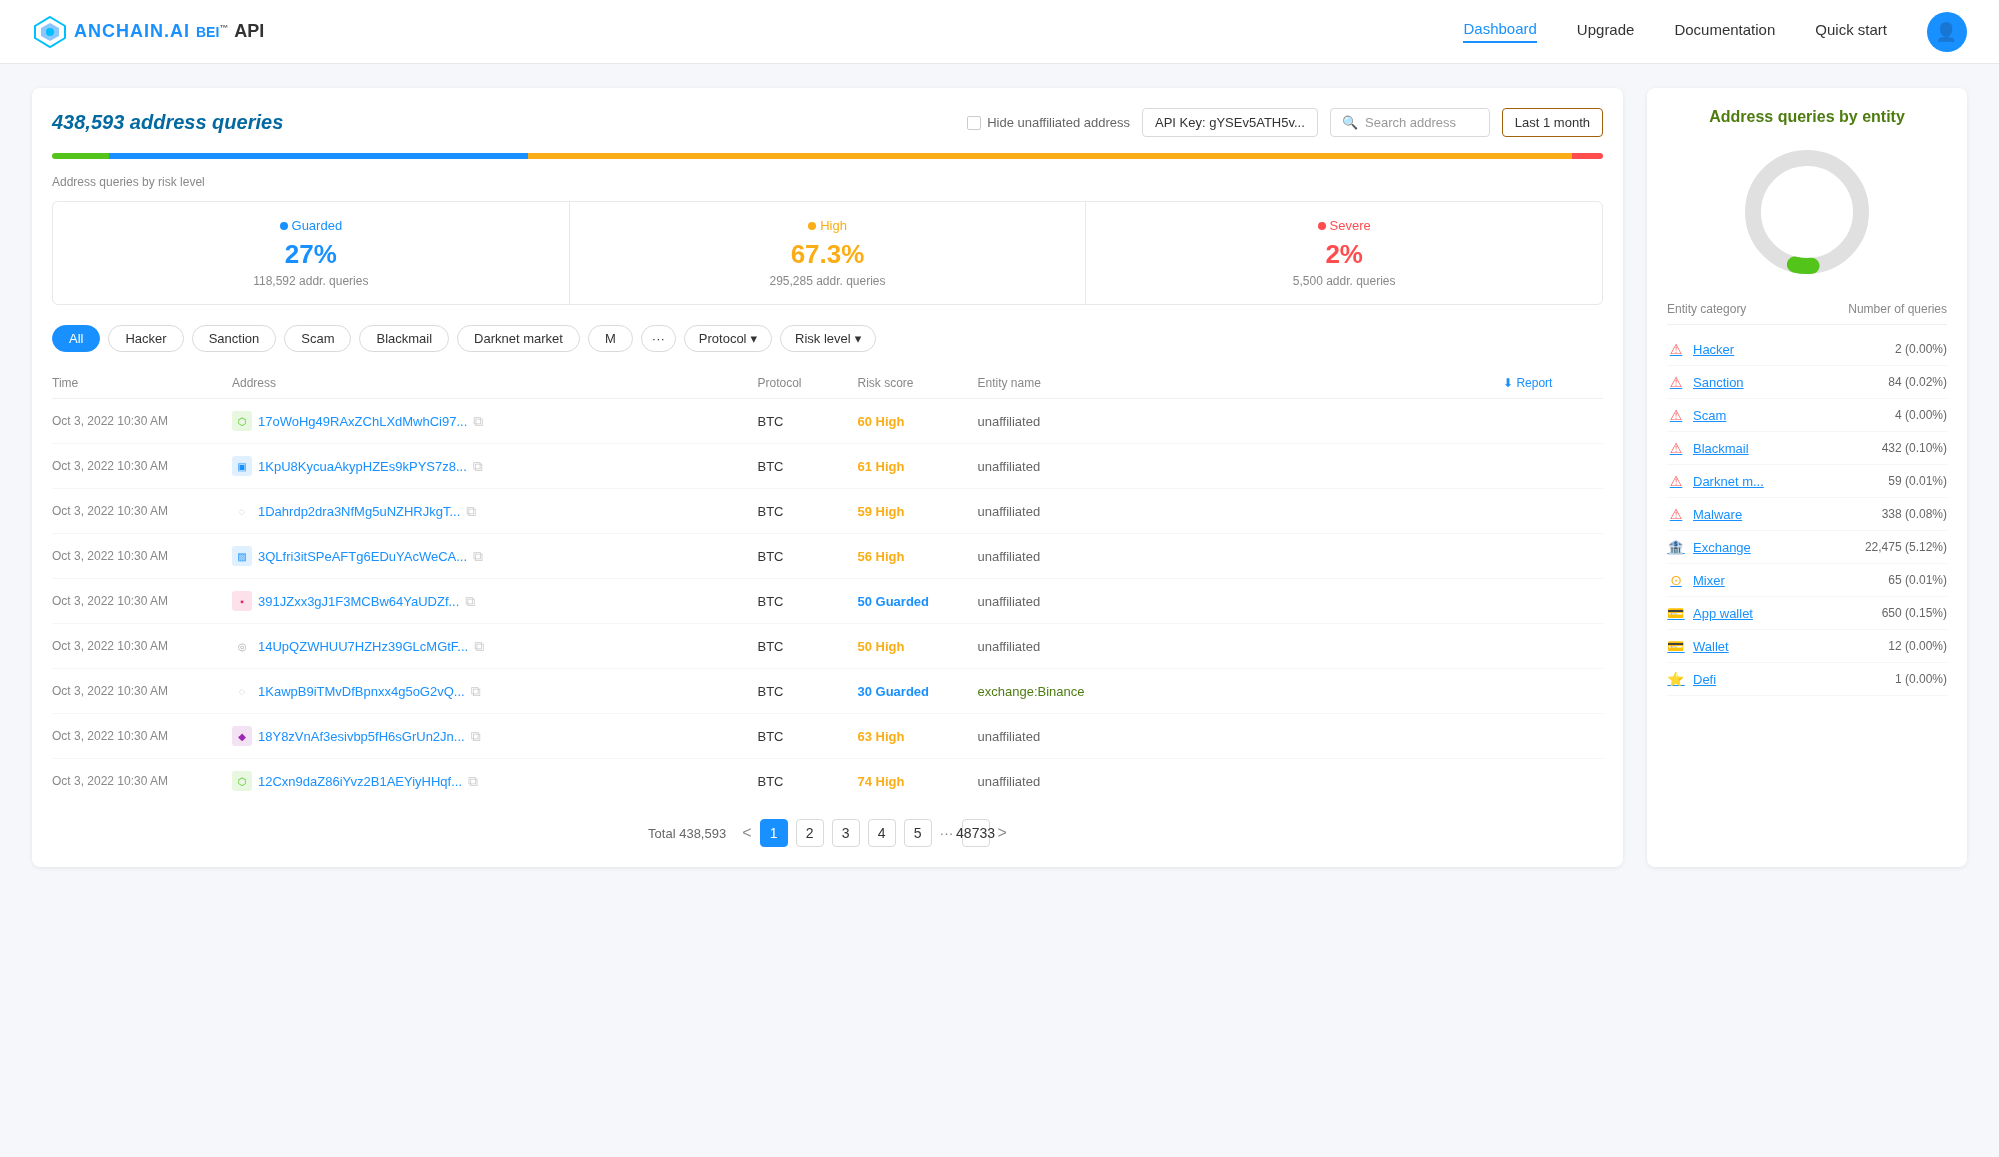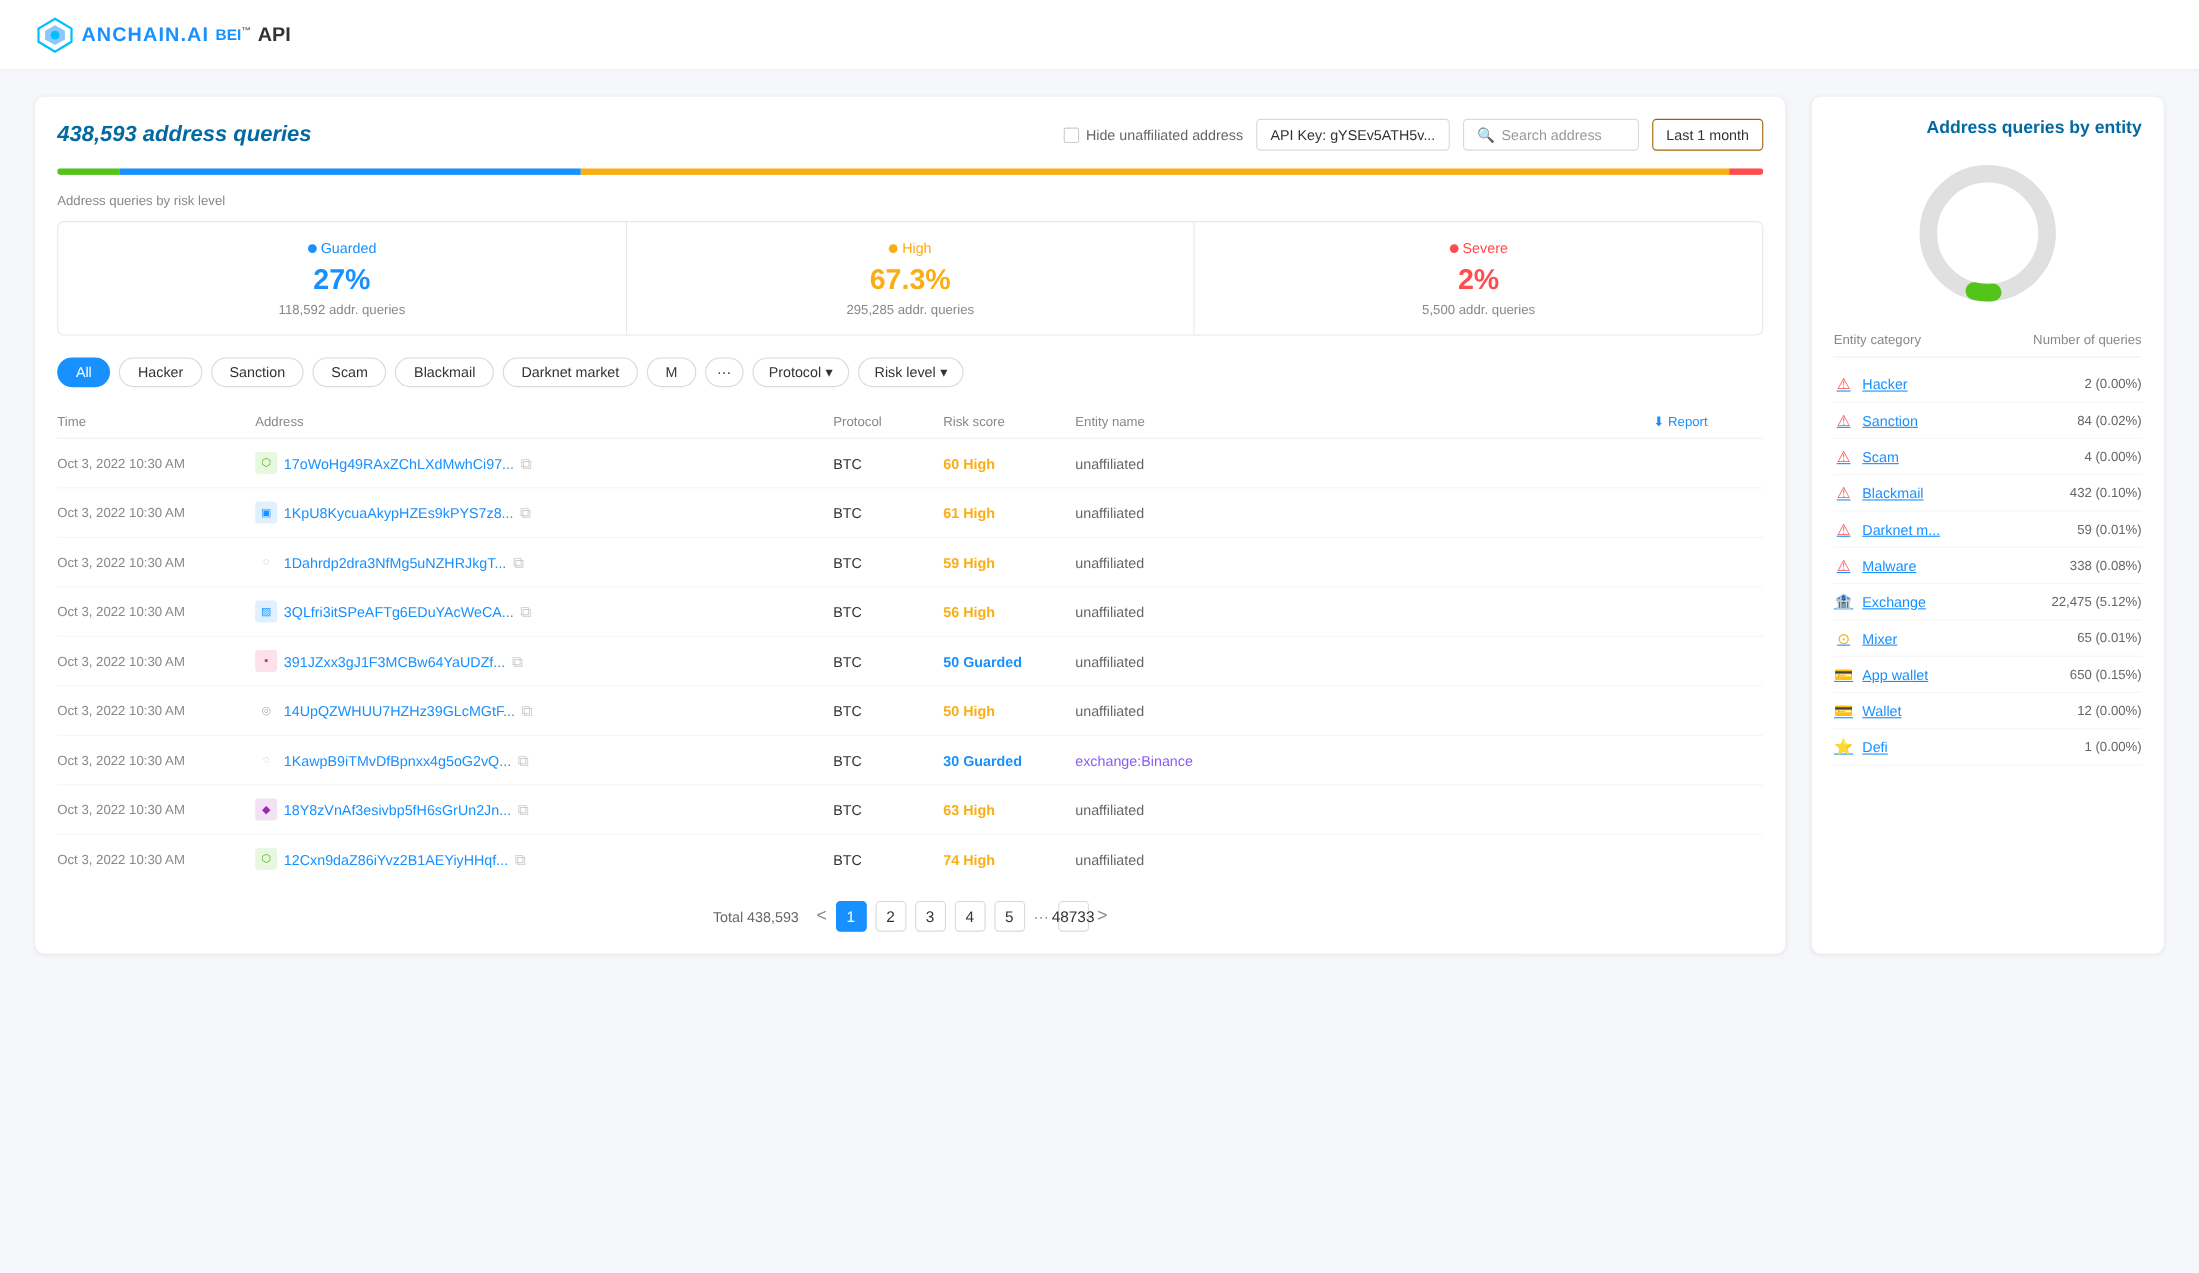--- a/index.html
+++ b/index.html
@@ -74,21 +74,21 @@
     .score-guarded { color: #1890ff; font-weight: 600; }
 
     
     .pagination { display: flex; align-items: center; justify-content: center; gap: 8px; margin-top: 16px; font-size: 14px; }
     .page-btn { width: 28px; height: 28px; display: flex; align-items: center; justify-content: center; border: 1px solid #d9d9d9; border-radius: 4px; cursor: pointer; color: #333; }
     .page-btn.active { background: #1890ff; color: #fff; border-color: #1890ff; }
     .page-dots { color: #888; }
     .page-nav { cursor: pointer; color: #888; font-size: 16px; }
 
     
-    .right-panel-title { font-size: 16px; font-weight: 600; color: #0369a1; margin-bottom: 16px; text-align: right; }
+    .right-panel-title { font-size: 16px; font-weight: 600; color: #4d7c0f; margin-bottom: 16px; text-align: center; }
     .donut-chart { position: relative; width: 140px; height: 140px; margin: 0 auto 20px; }
     .donut-chart svg { width: 140px; height: 140px; }
     .entity-table-header { display: flex; justify-content: space-between; font-size: 12px; color: #888; padding-bottom: 8px; border-bottom: 1px solid #f0f0f0; margin-bottom: 8px; }
     .entity-row { display: flex; align-items: center; justify-content: space-between; padding: 7px 0; border-bottom: 1px solid #f5f5f5; font-size: 13px; }
     .entity-name { display: flex; align-items: center; gap: 8px; color: #1890ff; text-decoration: underline; cursor: pointer; }
     .entity-count { color: #666; font-size: 12px; }
     .entity-icon { width: 18px; height: 18px; display: flex; align-items: center; justify-content: center; font-size: 13px; }
   </style>
 </head>
 <body>
@@ -97,20 +97,27 @@
   <div class="logo-area">
     <svg class="logo-icon" viewBox="0 0 36 36">
       <polygon points="18,3 33,12 33,24 18,33 3,24 3,12" fill="none" stroke="#00bfff" stroke-width="2"></polygon>
       <polygon points="18,9 27,14 27,22 18,27 9,22 9,14" fill="#1890ff" opacity="0.5"></polygon>
       <circle cx="18" cy="18" r="4" fill="#00bfff"></circle>
     </svg>
     <span style="font-size:18px;font-weight:800;color:#1890ff;letter-spacing:1px;">ANCHAIN.AI</span>
     <span style="font-size:14px;font-weight:700;color:#1890ff;">BEI<sup style="font-size:9px;color:#666;">™</sup></span>
     <span style="font-size:18px;font-weight:700;color:#333;">API</span>
   </div>
+  <nav class="nav">
+    <a class="nav-item active">Dashboard</a>
+    <a class="nav-item">Upgrade</a>
+    <a class="nav-item">Documentation</a>
+    <a class="nav-item">Quick start</a>
+    <div class="avatar-circle">👤</div>
+  </nav>
 </header>
 
 <div class="main-layout">
 
   <div class="left-panel">
 
     <div class="top-bar">
       <div class="total-queries">438,593 address queries</div>
       <div class="hide-unaffiliated">
         <div class="checkbox-sm"></div>
@@ -248,21 +255,21 @@
   </div>
           <div class="table-row">
     <span style="color:#888;font-size:12px;">Oct 3, 2022 10:30 AM</span>
     <span class="addr-link">
       <span class="addr-icon" style="background:#aaa22;color:#aaa;">◌</span>
       <span>1KawpB9iTMvDfBpnxx4g5oG2vQ...</span>
       <span class="copy-icon">⧉</span>
     </span>
     <span>BTC</span>
     <span class="score-guarded">30 Guarded</span>
-    <span style="color:#8b5cf6;">exchange:Binance</span>
+    <span style="color:#4d7c0f;">exchange:Binance</span>
     <span></span>
   </div>
           <div class="table-row">
     <span style="color:#888;font-size:12px;">Oct 3, 2022 10:30 AM</span>
     <span class="addr-link">
       <span class="addr-icon" style="background:#9c27b022;color:#9c27b0;">◆</span>
       <span>18Y8zVnAf3esivbp5fH6sGrUn2Jn...</span>
       <span class="copy-icon">⧉</span>
     </span>
     <span>BTC</span>

